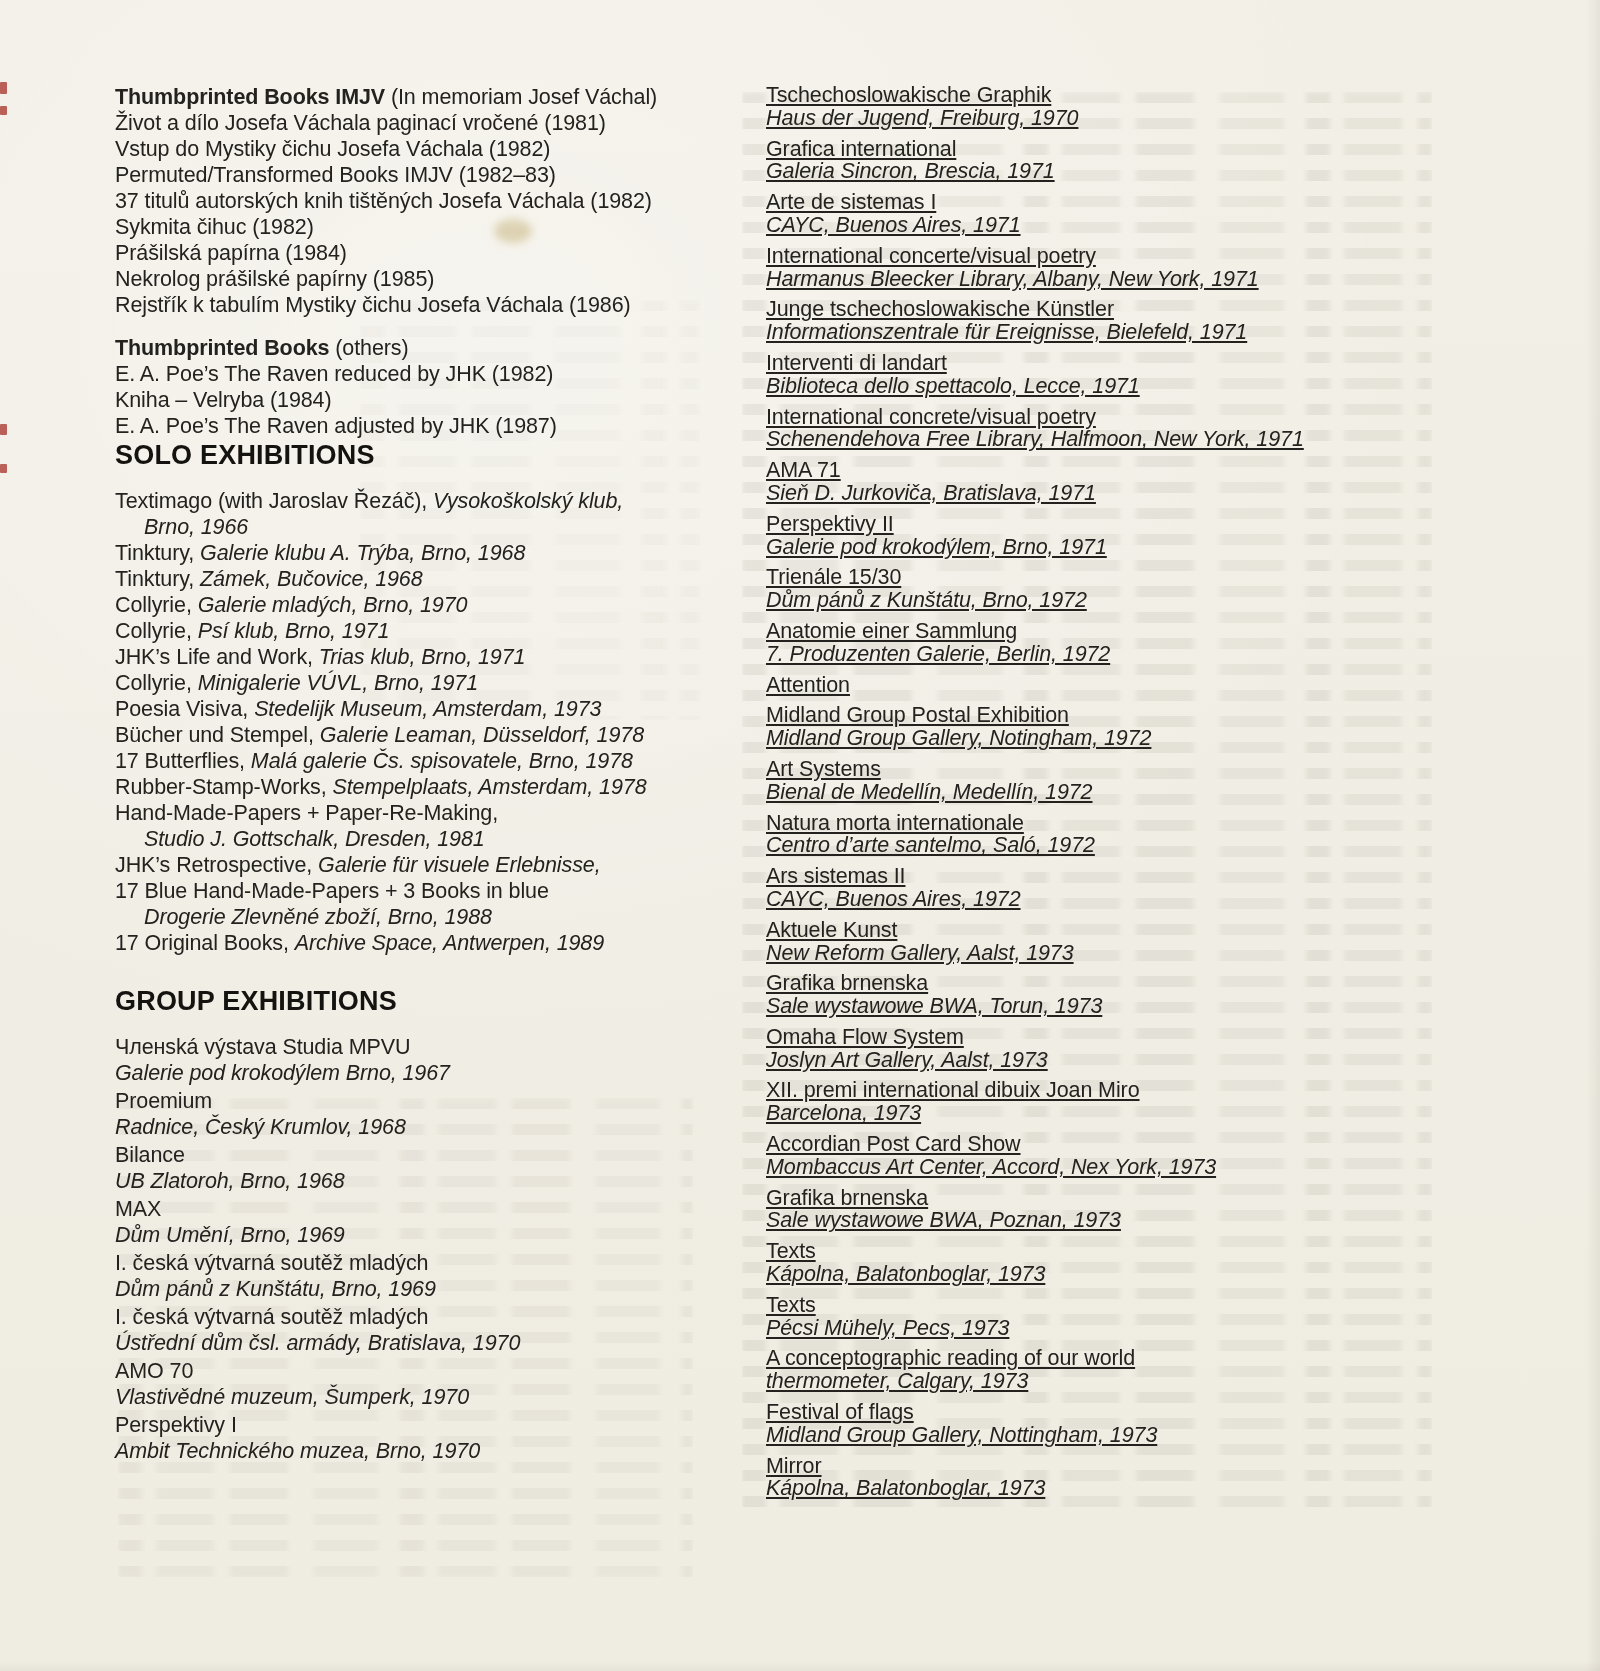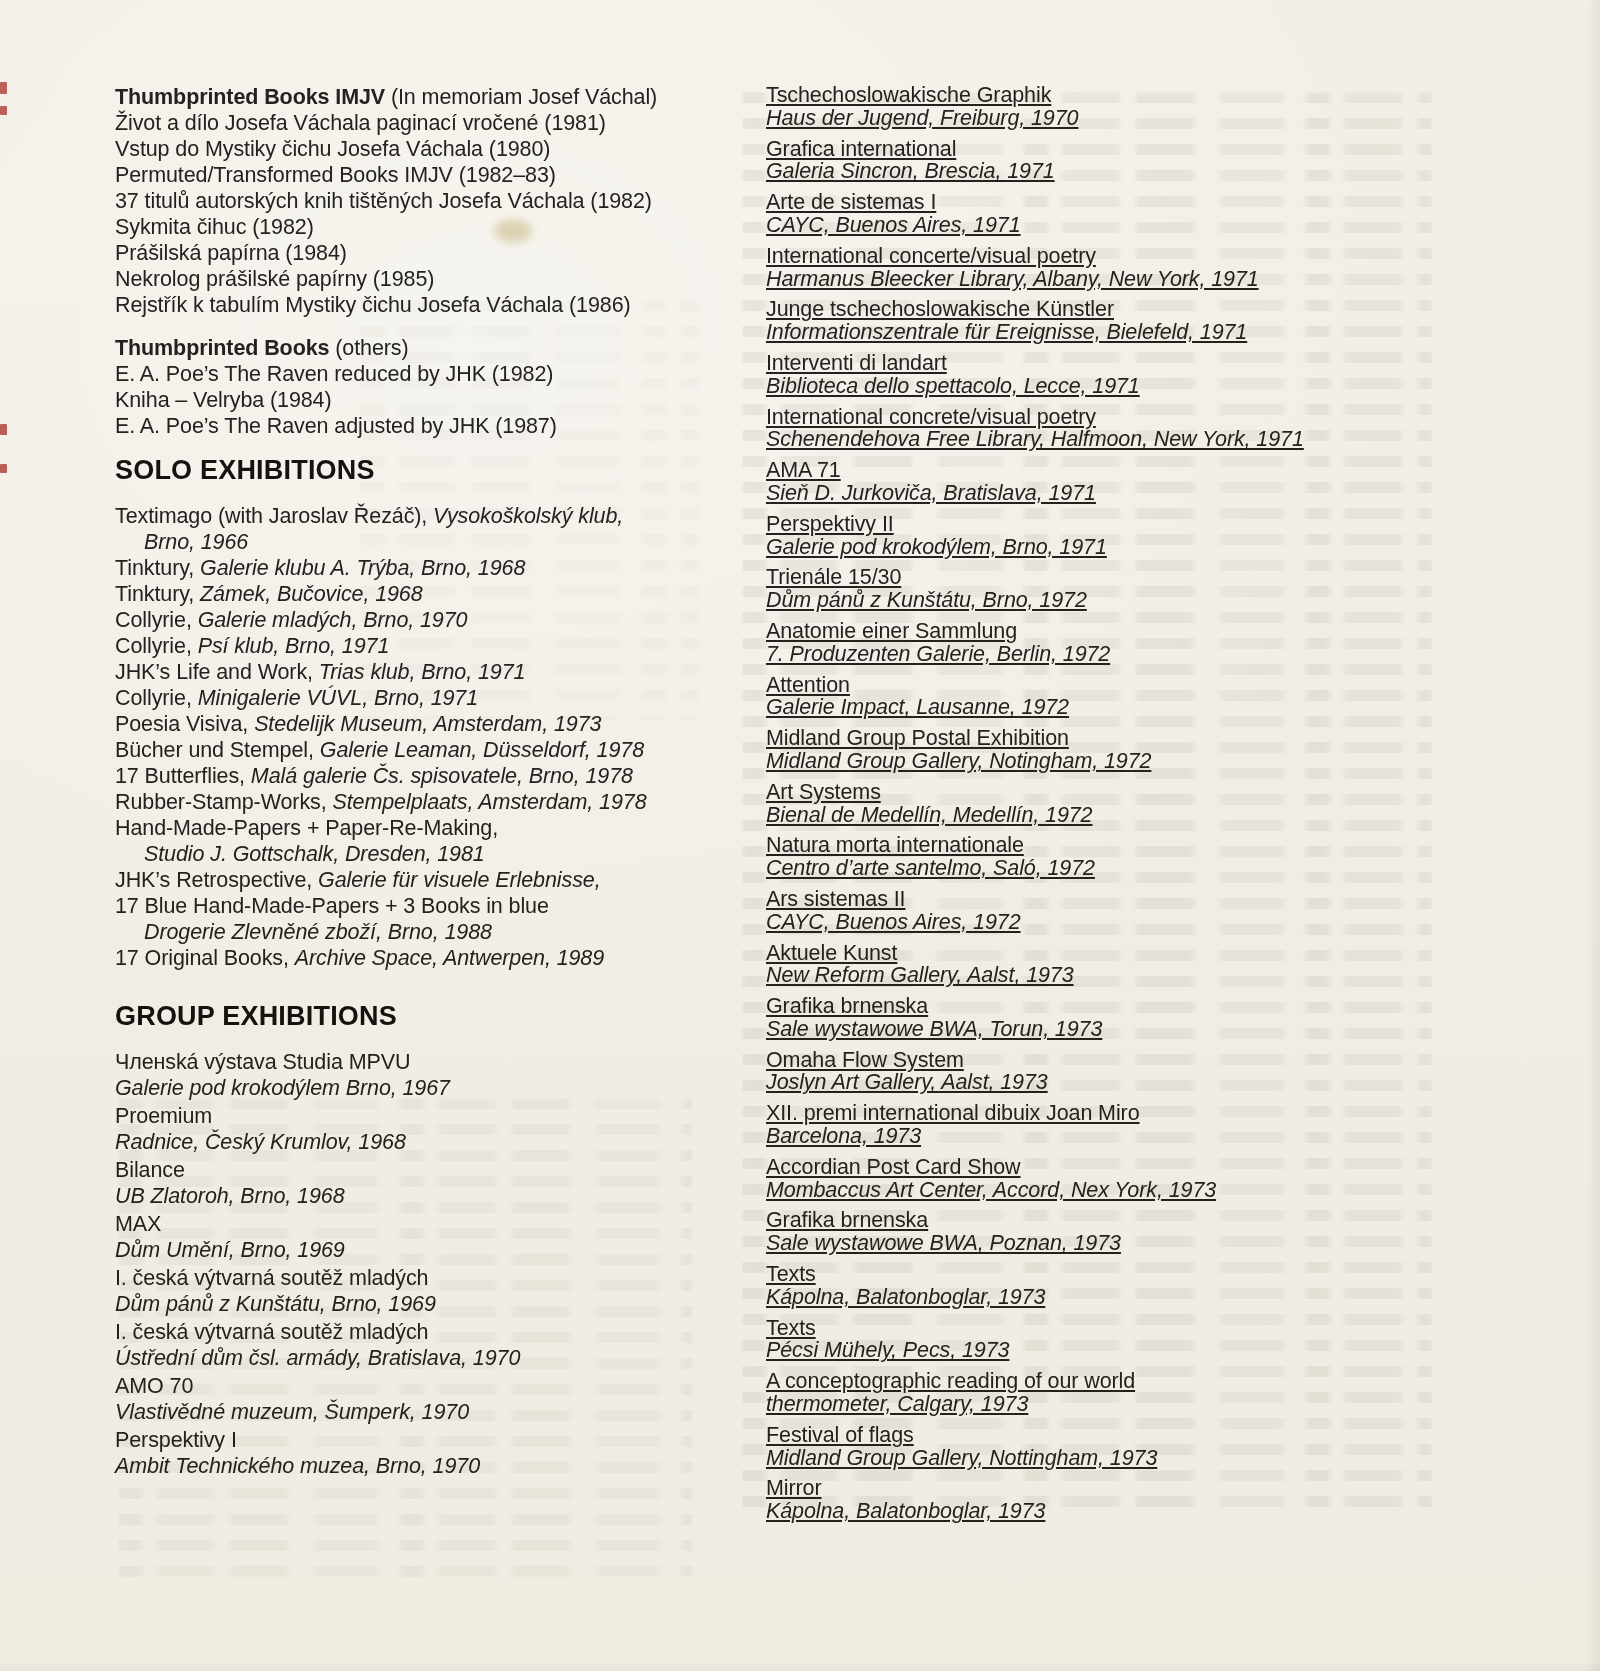--- a/index.html
+++ b/index.html
@@ -57,21 +57,21 @@
   .col-left  { left: 115px; width: 614px; }
   .col-right { left: 766px; width: 648px; text-decoration: underline; }
 
   .line { font-size: 21.5px; line-height: 26px; letter-spacing: -0.1px; }
   .b { font-weight: bold; }
   .i { font-style: italic; }
 
   .h2 {
     font-size: 27px; font-weight: bold; color: #15130f;
     letter-spacing: 0.2px; line-height: 30px;
-    margin: 16px 0 18px 0;
+    margin: 1px 0 18px 0;
   }
   .sect-imjv   { margin-bottom: 17px; }
   .sect-others { }
   .sect-solo   { margin-bottom: 30px; }
 
   .solo-item .cont { padding-left: 29px; }
 
   .entry { margin-bottom: 2px; }
   .entry .line { line-height: 26px; }
   .col-right .entry { margin-bottom: 8px; }
@@ -90,21 +90,21 @@
   <div class="red-mark m3" style="background: rgb(176, 71, 60);"></div>
   <div class="red-mark m4" style="background: rgb(176, 71, 60);"></div>
   <div class="edge-right"></div>
   <div class="edge-bottom"></div>
 
   <div class="col col-left">
     <section class="sect-imjv">
       <div class="line"><span class="b">Thumbprinted Books IMJV</span><span> (In memoriam Josef Váchal)</span></div>
       <div id="imjv-list">
           <div class="line">Život a dílo Josefa Váchala paginací vročené (1981)</div>
-          <div class="line">Vstup do Mystiky čichu Josefa Váchala (1980)</div>
+          <div class="line">Vstup do Mystiky čichu Josefa Váchala (1982)</div>
           <div class="line">Permuted/Transformed Books IMJV (1982–83)</div>
           <div class="line">37 titulů autorských knih tištěných Josefa Váchala (1982)</div>
           <div class="line">Sykmita čihuc (1982)</div>
           <div class="line">Prášilská papírna (1984)</div>
           <div class="line">Nekrolog prášilské papírny (1985)</div>
           <div class="line">Rejstřík k tabulím Mystiky čichu Josefa Váchala (1986)</div>
         </div>
     </section>
 
     <section class="sect-others">
@@ -250,21 +250,20 @@
         <div class="entry">
           <div class="line">Trienále 15/30</div>
           <div class="line i">Dům pánů z Kunštátu, Brno, 1972</div>
         </div>
         <div class="entry">
           <div class="line">Anatomie einer Sammlung</div>
           <div class="line i">7. Produzenten Galerie, Berlin, 1972</div>
         </div>
         <div class="entry">
           <div class="line">Attention</div>
-          <div class="line i">Galerie Impact, Lausanne, 1972</div>
         </div>
         <div class="entry">
           <div class="line">Midland Group Postal Exhibition</div>
           <div class="line i">Midland Group Gallery, Notingham, 1972</div>
         </div>
         <div class="entry">
           <div class="line">Art Systems</div>
           <div class="line i">Bienal de Medellín, Medellín, 1972</div>
         </div>
         <div class="entry">

